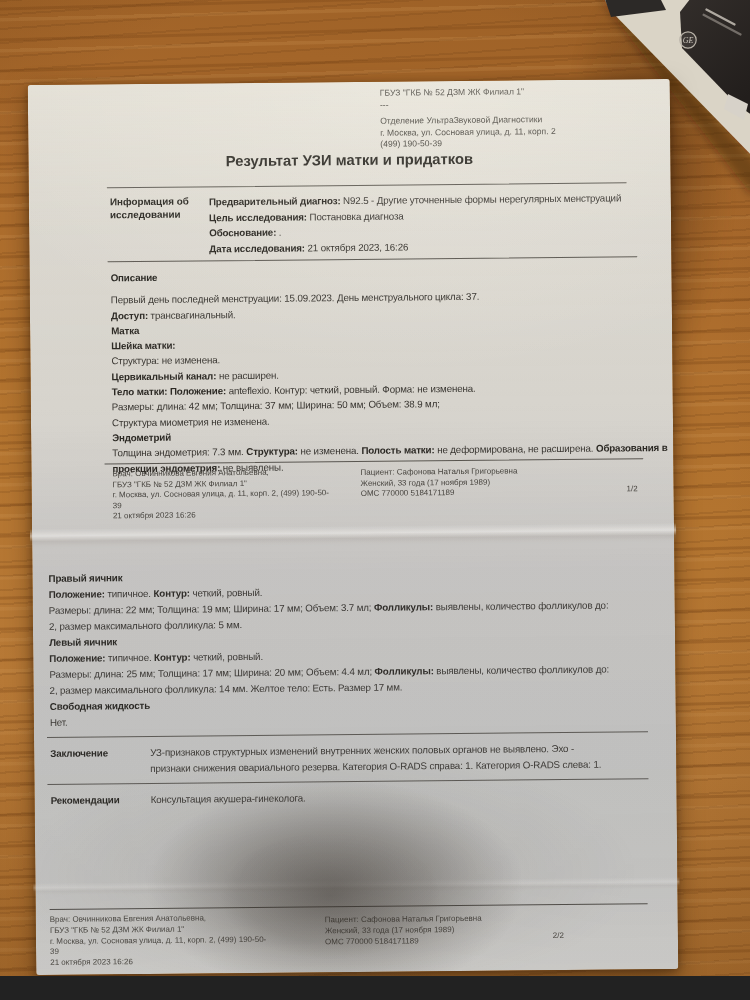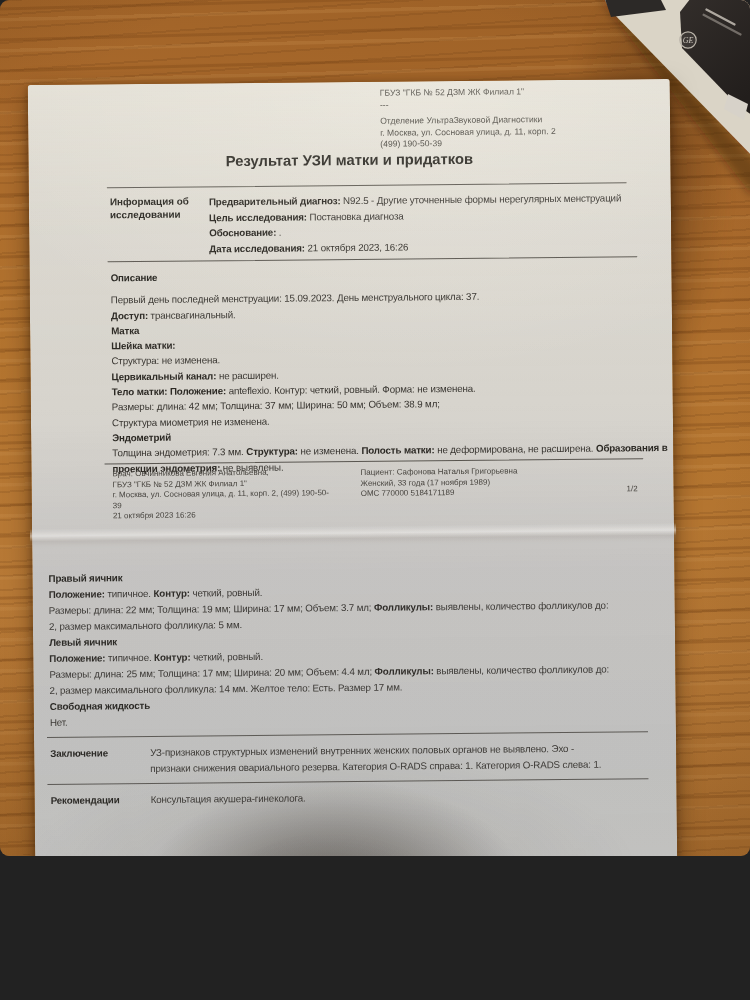--- a/index.html
+++ b/index.html
@@ -1,17 +1,17 @@
 <!DOCTYPE html>
 <html><head>
 <meta charset="utf-8">
 <style>
   html,body{margin:0;padding:0;background:#222;}
-  .photo{position:relative;width:750px;height:856px;overflow:hidden;
-         font-family:"Liberation Sans","DejaVu Sans",sans-serif;border-radius:9px;}
+  .photo{position:relative;width:750px;height:976px;overflow:hidden;
+         font-family:"Liberation Sans","DejaVu Sans",sans-serif;}
   
   .wood{position:absolute;inset:0;
     background:
       repeating-linear-gradient(178.5deg, rgba(125,72,22,0) 0 7px, rgba(118,66,20,0.30) 8px 10px,
         rgba(125,75,25,0) 11px 18px, rgba(208,152,86,0.22) 18px 21px, rgba(125,75,25,0) 22px 31px),
       repeating-linear-gradient(176deg, rgba(92,50,14,0.15) 0 2px, rgba(0,0,0,0) 2px 14px),
       linear-gradient(188deg,#9c6026 0%,#aa6a2c 22%,#b3742f 48%,#b77936 72%,#ae702f 100%);}
   .wood::after{content:"";position:absolute;inset:0;
     background:radial-gradient(95% 85% at 45% 45%, rgba(0,0,0,0) 55%, rgba(58,30,6,0.28) 100%);}
   .right-shade{position:absolute;top:0;right:0;width:170px;height:470px;filter:blur(6px);

